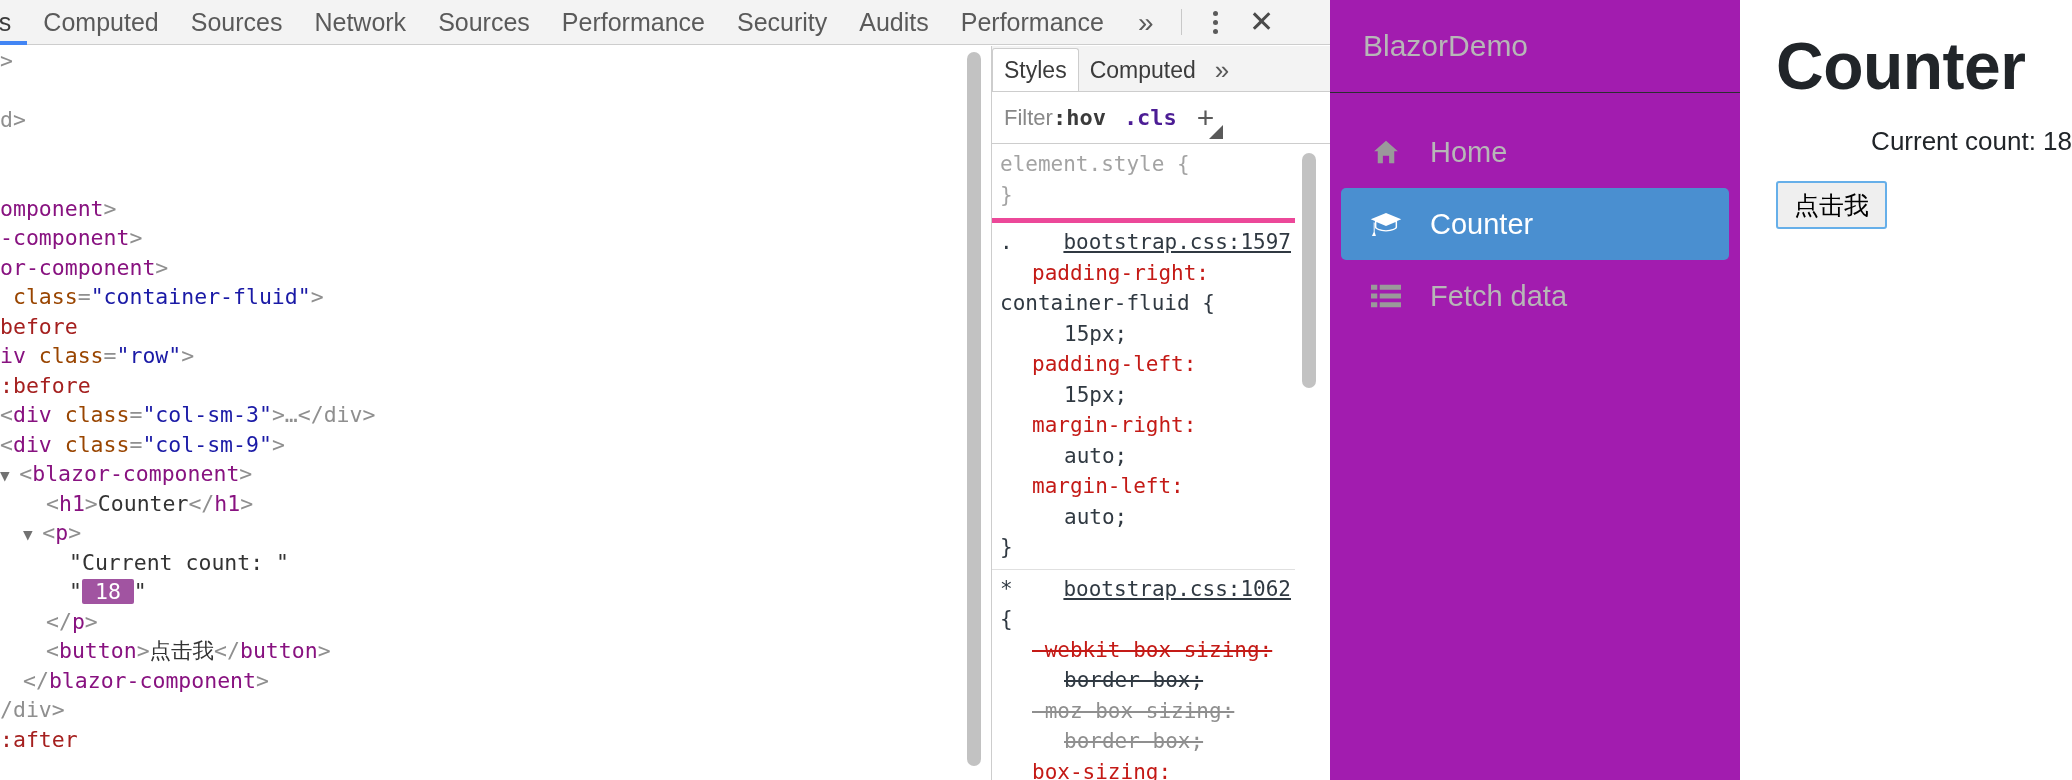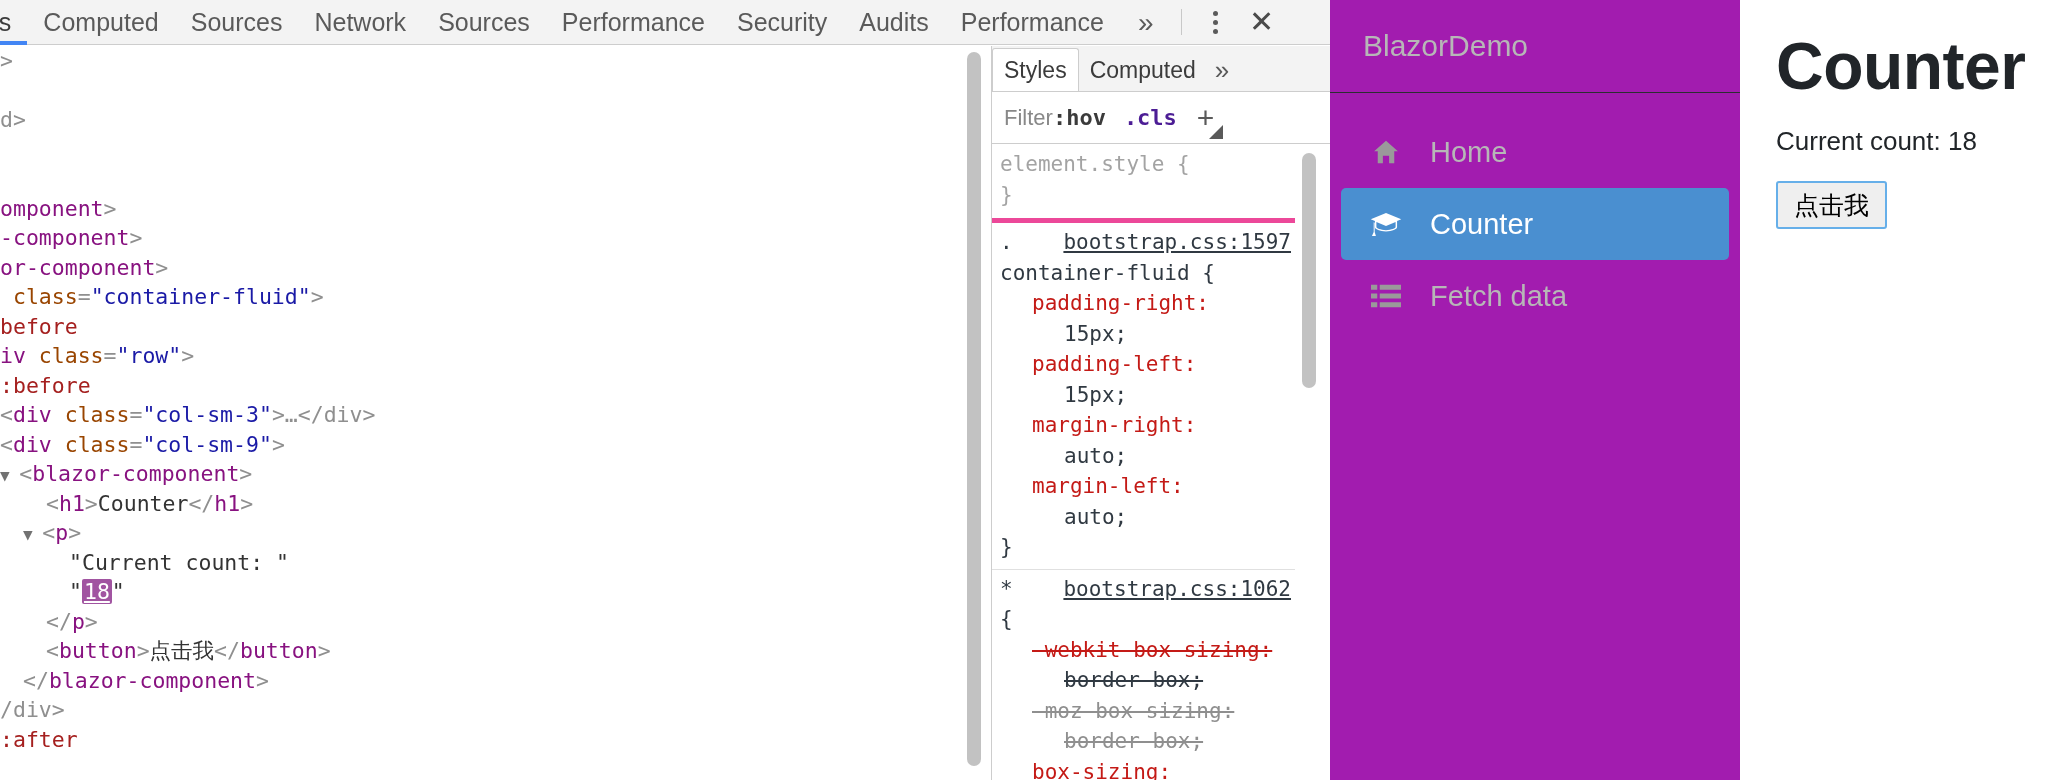--- a/index.html
+++ b/index.html
@@ -57,21 +57,21 @@
     color:#333;
   }
   #domtree .ln{height:29.5px;white-space:pre;}
   .tg{color:#881280;}        
   .br{color:#8f8f8f;}        
   .at{color:#994500;}        
   .av{color:#1a1aa6;}        
   .txt{color:#333333;}       
   .pe{color:#a5201f;}        
   .arrow{color:#727272;font-size:16px;}
-  .sel{background:#a154a1;color:#ffffff;border-radius:2px;padding:0 2px;text-decoration:underline;}
+  .sel{background:#a154a1;color:#ffffff;border-radius:2px;padding:0 13px;}
   .dots{color:#8f8f8f;}
 
   
   .dom-scroll{
     position:absolute;left:963px;top:46px;width:22px;height:734px;
     background:#ffffff;
   }
   .dom-scroll .thumb{
     position:absolute;left:4px;top:6px;width:14px;height:714px;
     background:#c2c2c2;border-radius:7px;
@@ -180,22 +180,23 @@
     position:absolute;left:410px;top:0;width:332px;height:780px;
     background:#ffffff;overflow:hidden;
   }
   .page-title{
     font-size:66px;font-weight:bold;color:#212529;
     margin:0;padding:28px 0 0 36px;white-space:nowrap;
     letter-spacing:-0.5px;
     font-family:"Liberation Sans",sans-serif;
   }
   .count-line{
-    font-size:26px;color:#212529;padding:22px 16px 0 36px;
-    font-family:"Liberation Sans",sans-serif;
+    font-size:26px;color:#212529;padding:22px 0 0 36px;
+    font-family:"Liberation Sans",sans-serif;
+    text-align:right;
   }
   .click-btn{
     margin:24px 0 0 36px;
     font-size:25px;color:#000000;
     background:#efefef;
     border:2px solid #66afe9;
     border-radius:3px;
     padding:7px 16px;
     font-family:"Liberation Sans",sans-serif;
     line-height:1.2;
@@ -258,22 +259,22 @@
         <span class="plus">+</span>
       </div>
 
       <div class="st-body" id="st-body">
           <div class="st-rule first">
             <div class="st-ln st-gray">element.style {</div>
             <div class="st-ln st-gray">}</div>
           </div>
           <div class="st-rule">
             <div class="st-head"><span class="st-src">bootstrap.css:1597</span><span class="st-sel">.</span></div>
+            <div class="st-ln ind"><span class="prop">padding-right:</span></div>
             <div class="st-ln st-sel">container-fluid {</div>
-            <div class="st-ln ind"><span class="prop">padding-right:</span></div>
             <div class="st-ln ind2"><span class="val">15px;</span></div>
             <div class="st-ln ind"><span class="prop">padding-left:</span></div>
             <div class="st-ln ind2"><span class="val">15px;</span></div>
             <div class="st-ln ind"><span class="prop">margin-right:</span></div>
             <div class="st-ln ind2"><span class="val">auto;</span></div>
             <div class="st-ln ind"><span class="prop">margin-left:</span></div>
             <div class="st-ln ind2"><span class="val">auto;</span></div>
             <div class="st-ln st-sel">}</div>
           </div>
           <div class="st-rule">

